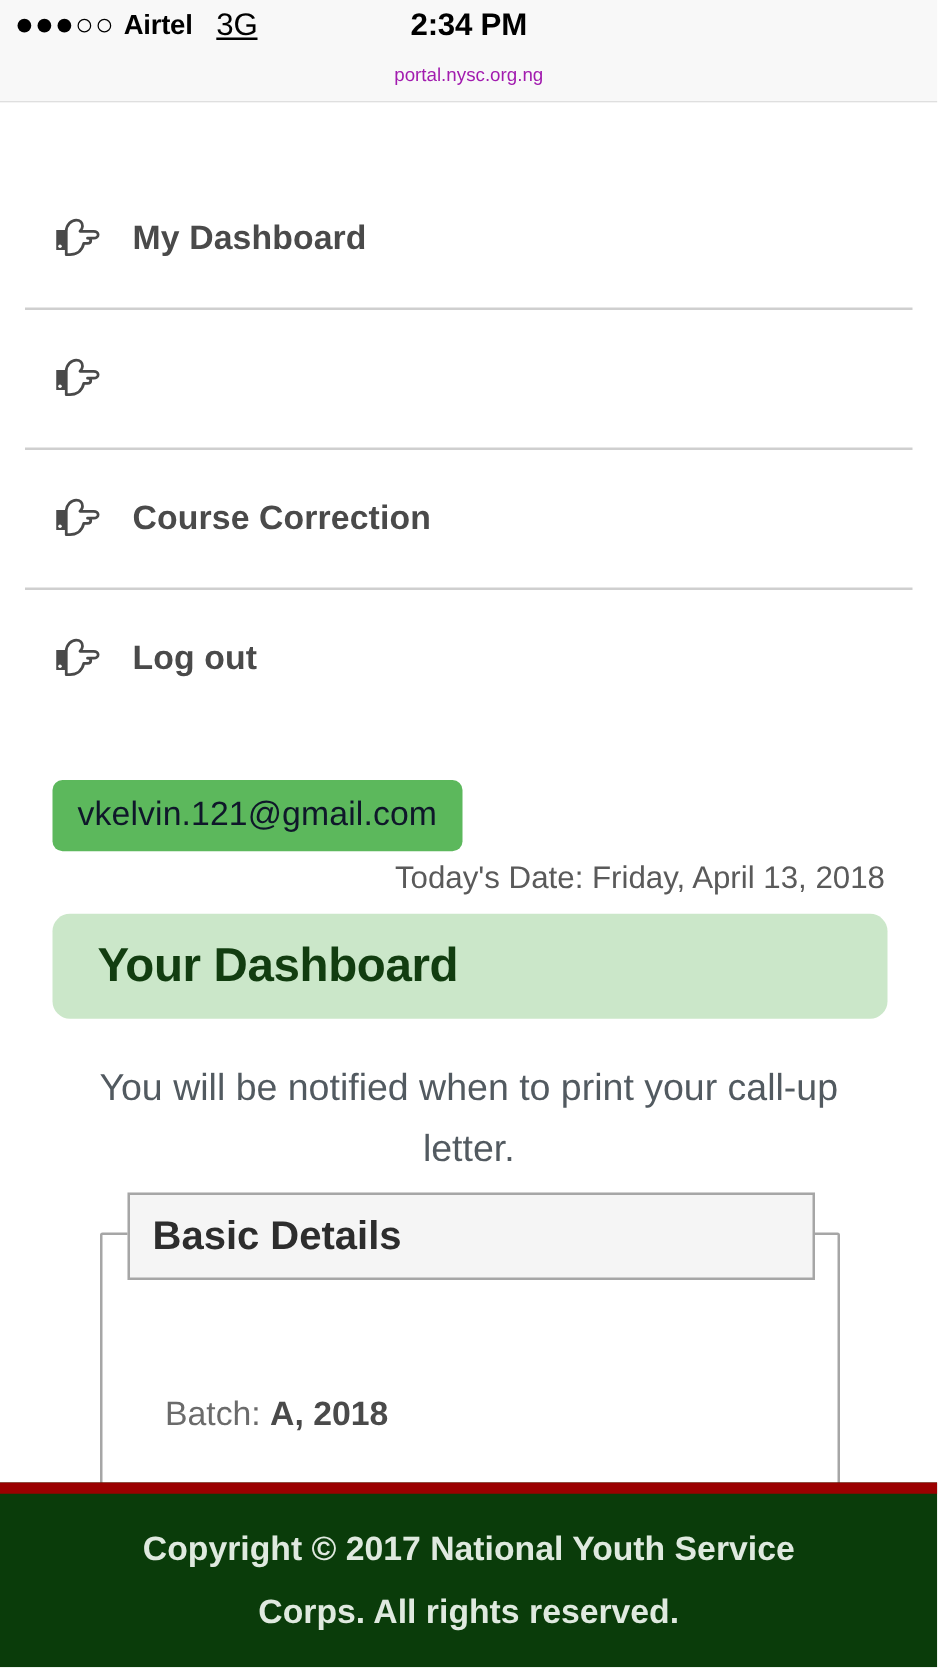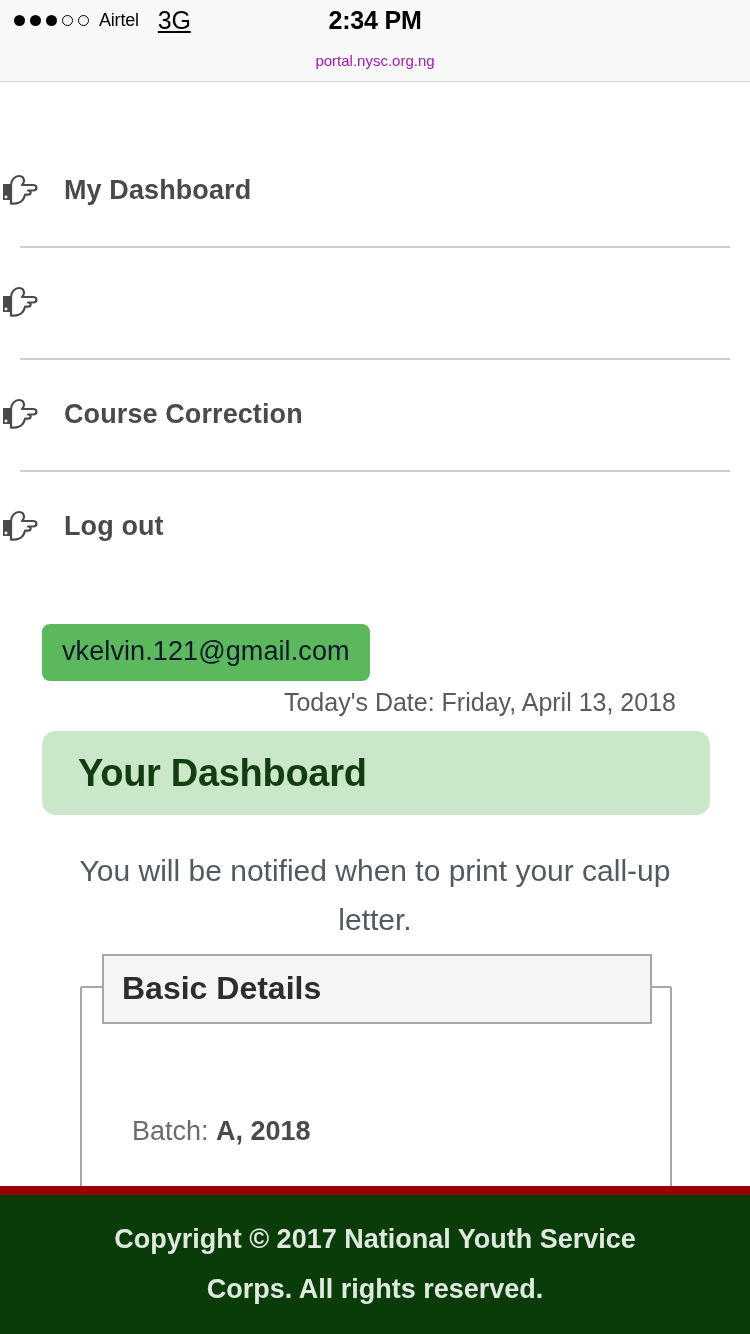--- a/index.html
+++ b/index.html
@@ -26,21 +26,21 @@
     display:flex;
     align-items:center;
     padding:0 14px;
     font-family:"Liberation Sans", sans-serif;
   }
   .sb-left { display:flex; align-items:center; gap:10px; flex:0 0 auto; }
   .dots { display:flex; align-items:center; gap:5px; }
   .dot { width:11px; height:11px; border-radius:50%; }
   .dot.on  { background:#000000; }
   .dot.off { background:transparent; border:1.6px solid #000000; width:11px; height:11px; }
-  .carrier { font-size:18px; color:#000; letter-spacing:-0.2px; }
+  .carrier { font-size:22px; color:#000; letter-spacing:-0.2px;font-weight:bold; }
   .netw    { font-size:25px; color:#000; margin-left:9px; letter-spacing:-0.2px;text-decoration:underline; }
 
   .sb-center {
     position:absolute; left:0; right:0; top:0; height:40px;
     display:flex; align-items:center; justify-content:center;
     pointer-events:none;
   }
   .clock { font-size:25px; font-weight:bold; color:#000; letter-spacing:-0.2px; }
 
   .sb-right {
@@ -80,20 +80,21 @@
     background:#ffffff;
     overflow:hidden;
   }
 
   
   .navlist { padding-top:52px; }
   .navrow {
     position:relative;
     height:112px;
     display:flex; align-items:center;
+    padding-left:42px;
   }
   .navrow + .navrow::before {
     content:"";
     position:absolute; left:20px; right:20px; top:0;
     height:2px; background:#cfcfcf;
   }
   .hand-icon { width:42px; height:40px; flex:0 0 auto; }
   .nav-label {
     margin-left:22px;
     font-size:27px; font-weight:bold; color:#4a4a4a;
@@ -108,21 +109,21 @@
     color:#0f172a;
     font-size:27px;
     padding:12px 20px 14px 20px;
     border-radius:8px;
     letter-spacing:0.1px;
   }
 
   
   .today {
     text-align:right;
-    padding:7px 74px 0 0;
+    padding:7px 42px 0 0;
     font-size:25px;
     color:#5a5a5a;
   }
 
   
   .dash-panel {
     margin:14px 40px 0 42px;
     background:#cbe7c9;
     border-radius:14px;
     height:84px;

